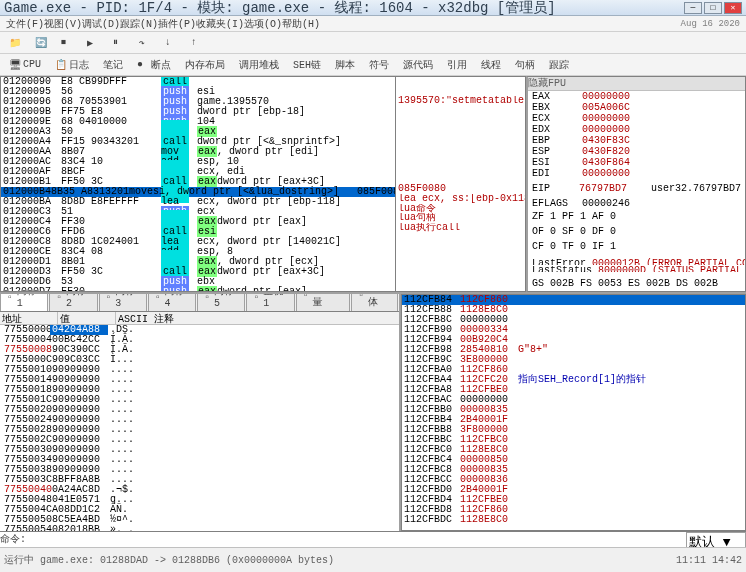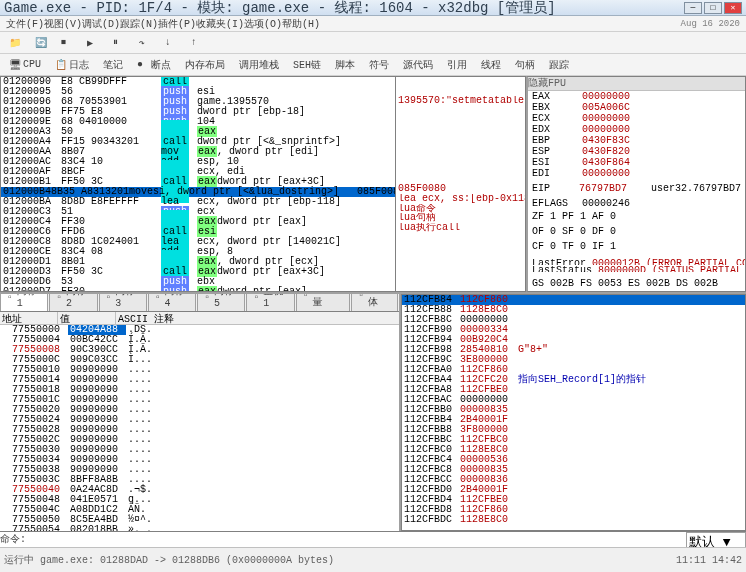--- a/index.html
+++ b/index.html
@@ -50,21 +50,21 @@
 .tabs{height:18px;display:flex;align-items:flex-end;background:#f0f0f0;border-bottom:1px solid #808080}
 .tab{padding:2px 6px;background:#e8e8e8;border:1px solid #a0a0a0;border-bottom:none;margin-right:1px;font-size:10px;color:#404040;display:flex;align-items:center;gap:2px}
 .tab.active{background:#fff}
 .tab-ico{width:10px;height:10px;display:inline-block}
 .dump-header{height:13px;display:flex;background:#f0f0f0;border-bottom:1px solid #c0c0c0;font-size:10px}
 .dh-addr{width:58px;padding-left:2px;border-right:1px solid #c0c0c0}
 .dh-val{width:58px;padding-left:2px;border-right:1px solid #c0c0c0}
 .dh-asc{flex:1;padding-left:2px}
 .dump-body{flex:1;background:#fff;overflow:hidden}
 .durow{display:flex;height:10px;line-height:10px}
-.du-addr{width:68px;padding-left:12px;color:#000}
+.du-addr{width:50px;padding-left:4px;color:#000}
 .du-addr.r{color:#b00000}
 .du-val{width:58px;padding-left:2px;color:#000}
 .du-val.hl{background:#0066cc;color:#fff}
 .du-asc{flex:1;padding-left:2px;color:#000}
 .stack{width:345px;display:flex;flex-direction:column;background:#fff;border:1px solid #808080}
 .stack-body{flex:1;overflow:hidden}
 .srow{display:flex;height:10px;line-height:10px}
 .srow.hl{background:#0066cc;color:#fff}
 .s-addr{width:56px;padding-left:2px;color:#000}
 .s-val{width:56px;padding-left:2px;color:#b00000}
@@ -502,21 +502,21 @@
             <span class="s-val">112CFBC0</span>
             <span class="s-cmt"></span>
           </div>
           <div class="srow">
             <span class="s-addr">112CFBC0</span>
             <span class="s-val">1128E8C0</span>
             <span class="s-cmt"></span>
           </div>
           <div class="srow">
             <span class="s-addr">112CFBC4</span>
-            <span class="s-val">00000536</span>
+            <span class="s-val">00000850</span>
             <span class="s-cmt"></span>
           </div>
           <div class="srow">
             <span class="s-addr">112CFBC8</span>
             <span class="s-val">00000835</span>
             <span class="s-cmt"></span>
           </div>
           <div class="srow">
             <span class="s-addr">112CFBCC</span>
             <span class="s-val">00000836</span>

